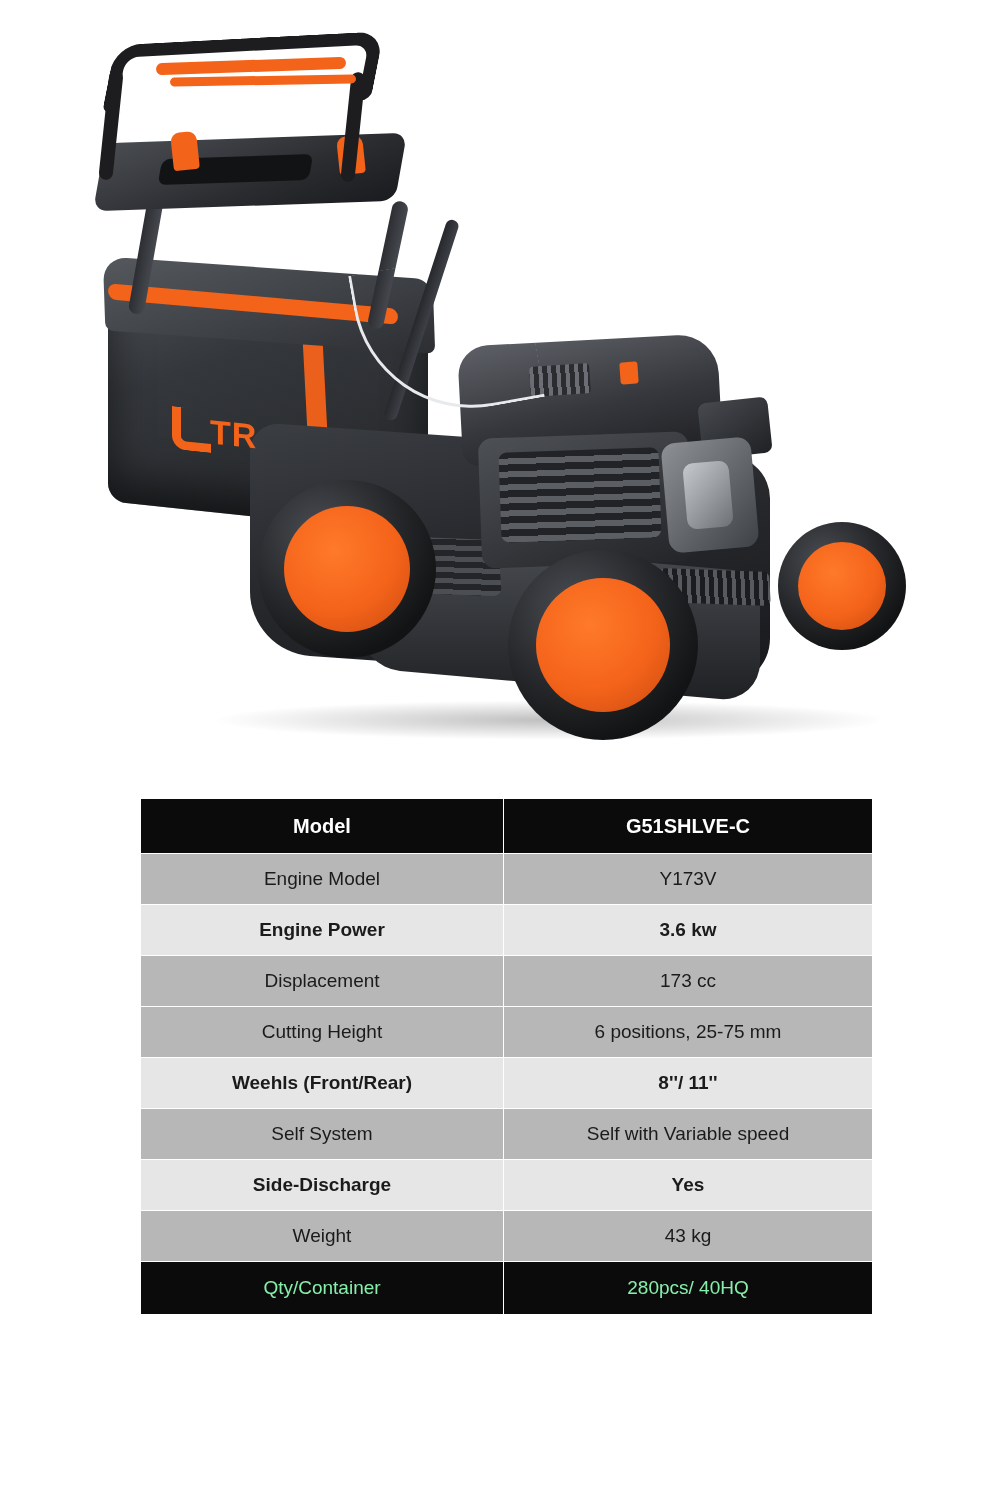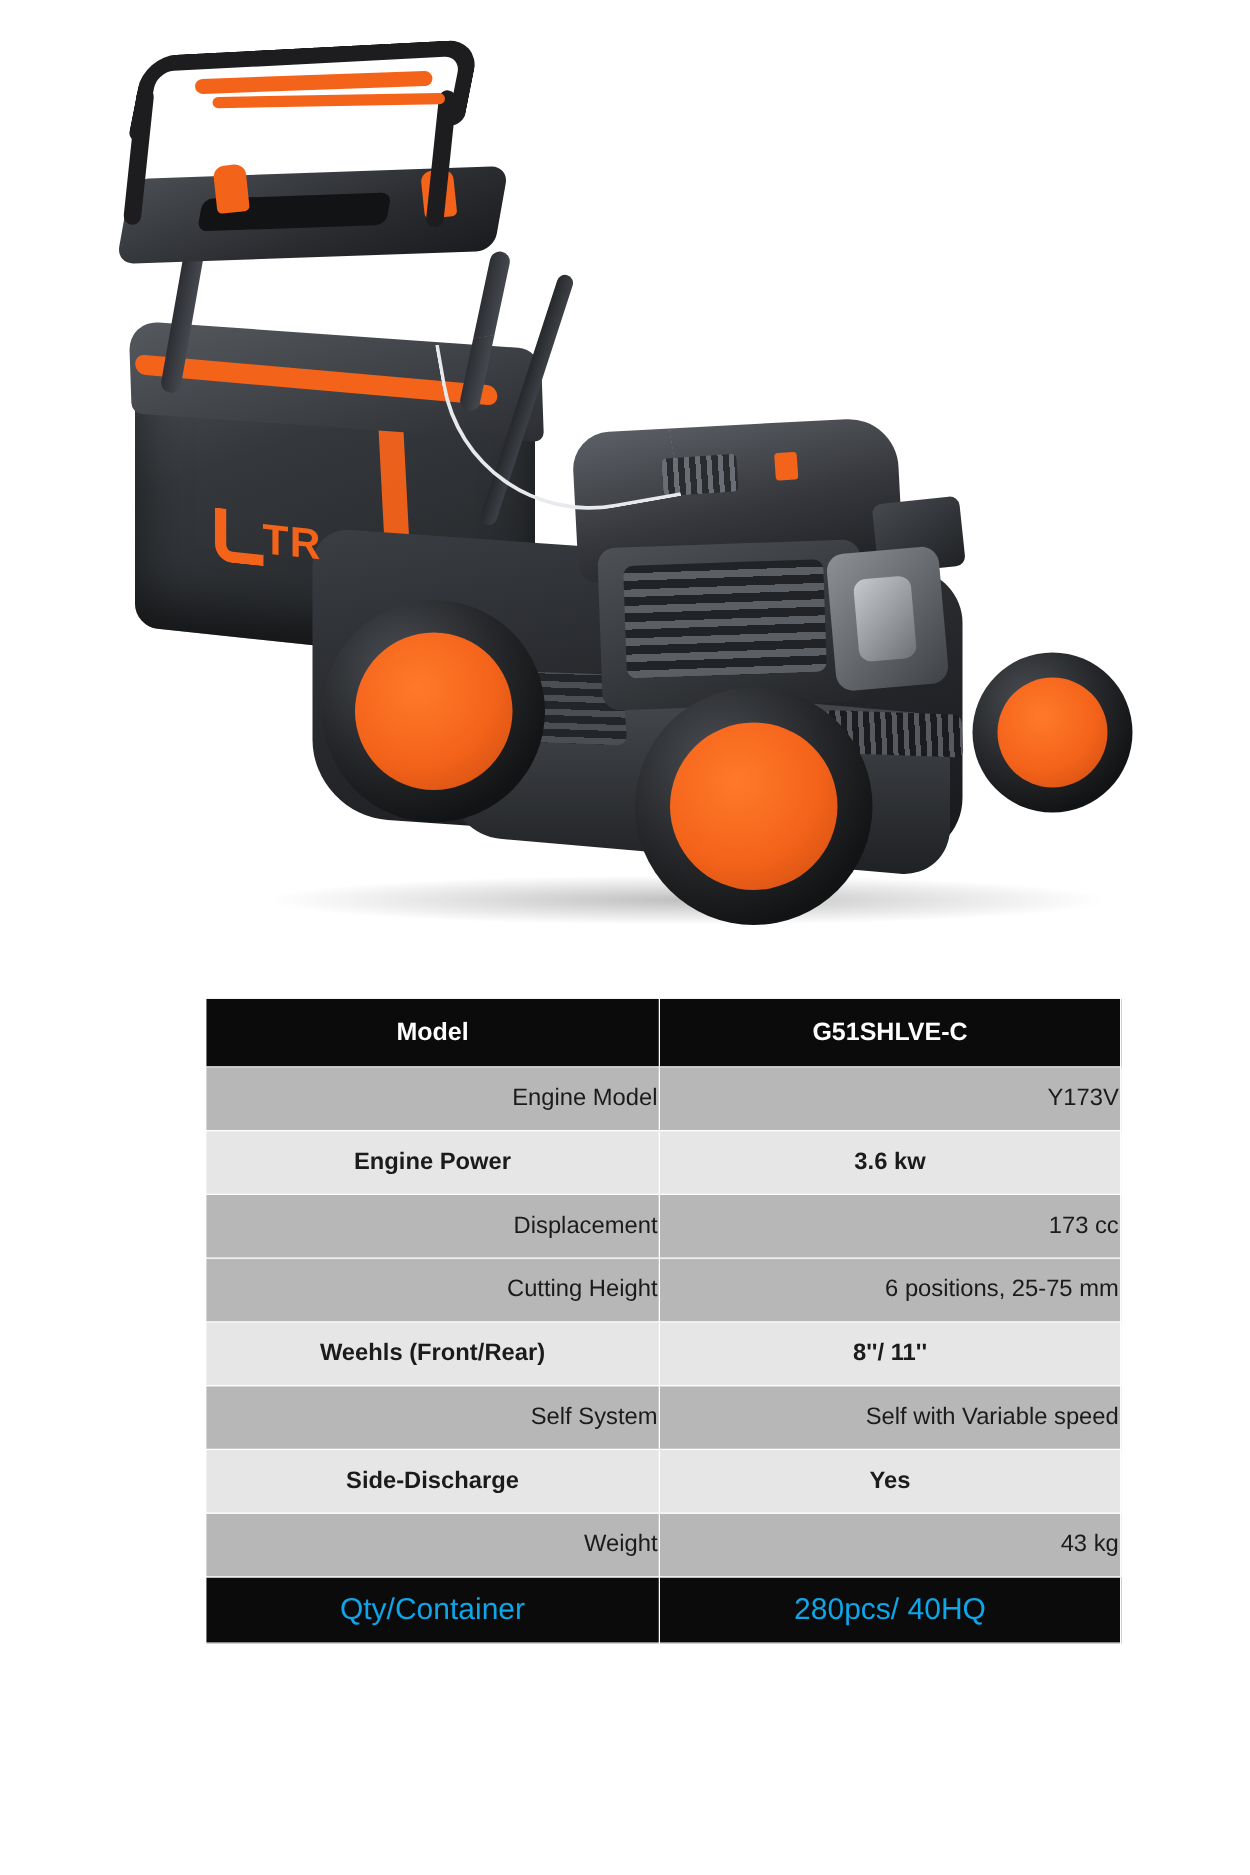--- a/index.html
+++ b/index.html
@@ -369,21 +369,21 @@
     left: 150px;
     top: 690px;
     width: 680px;
     height: 40px;
     background: radial-gradient(ellipse at center, rgba(0,0,0,.25) 0%, rgba(0,0,0,0) 70%);
   }
 
   
   .spec-wrap {
     position: absolute;
-    left: 164px;
+    left: 140px;
     top: 798px;
     width: 726px;
   }
   table.spec {
     border-collapse: collapse;
     width: 726px;
     table-layout: fixed;
   }
   table.spec td {
     height: 48px;
@@ -395,25 +395,25 @@
   }
   table.spec tr.head td {
     background: #0b0b0b;
     color: #ffffff;
     font-weight: bold;
     font-size: 20px;
     height: 52px;
   }
   table.spec tr.foot td {
     background: #0b0b0b;
-    color: #0ea5e9;
-    font-size: 24px;
+    color: #86efac;
+    font-size: 19px;
     height: 50px;
   }
-  table.spec tr.dark td { background: #b7b7b7; text-align: right; }
+  table.spec tr.dark td { background: #b7b7b7; }
   table.spec tr.light td { background: #e6e6e6; font-weight: bold; }
   table.spec td.label { width: 360px; }
   table.spec td.value { width: 366px; }
 </style>
 </head>
 <body>
 
 <div class="product-figure">
   <div class="mower">
     <div class="shadow"></div>

